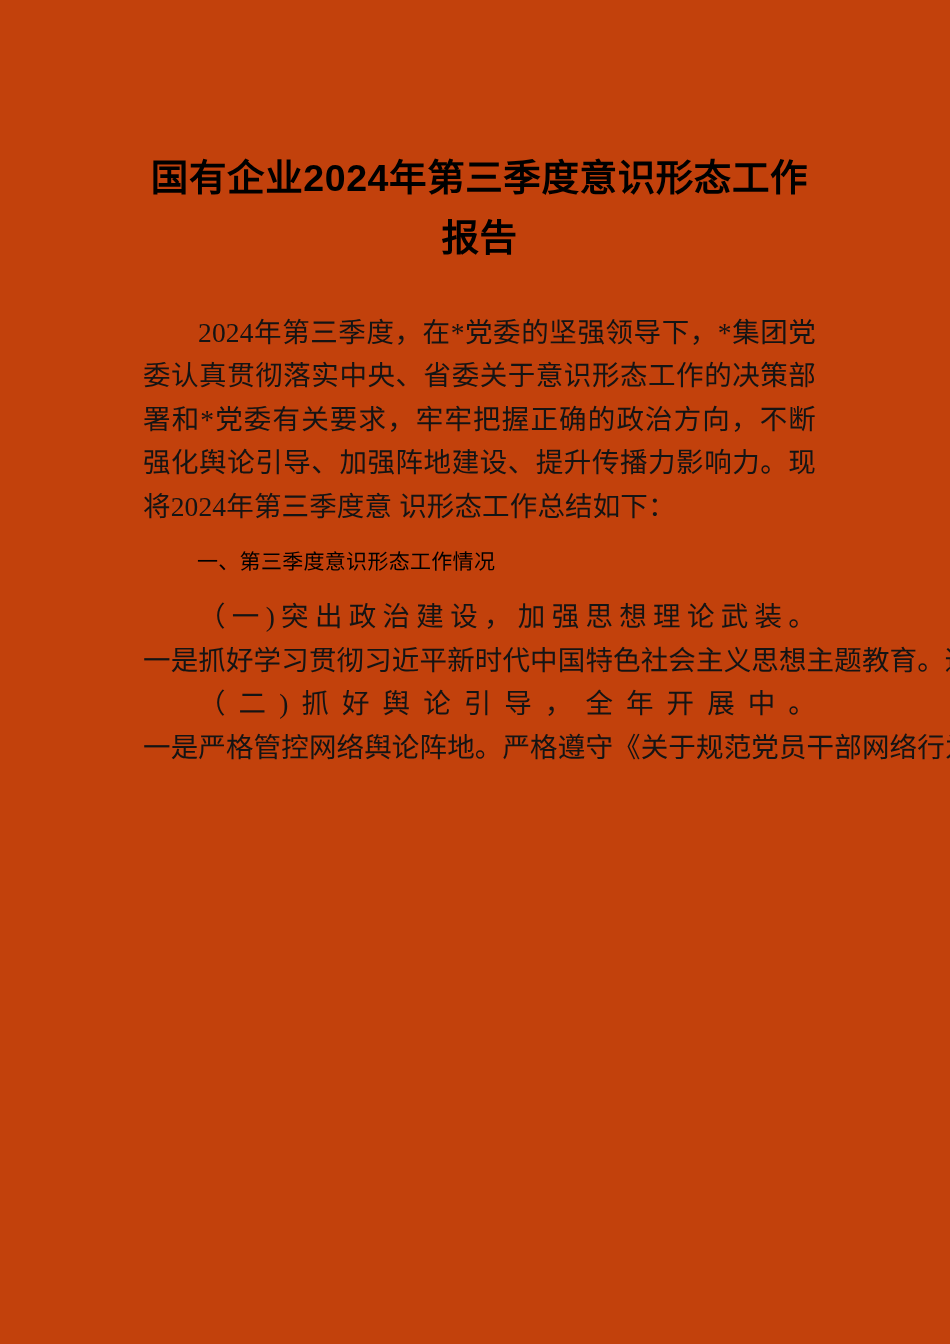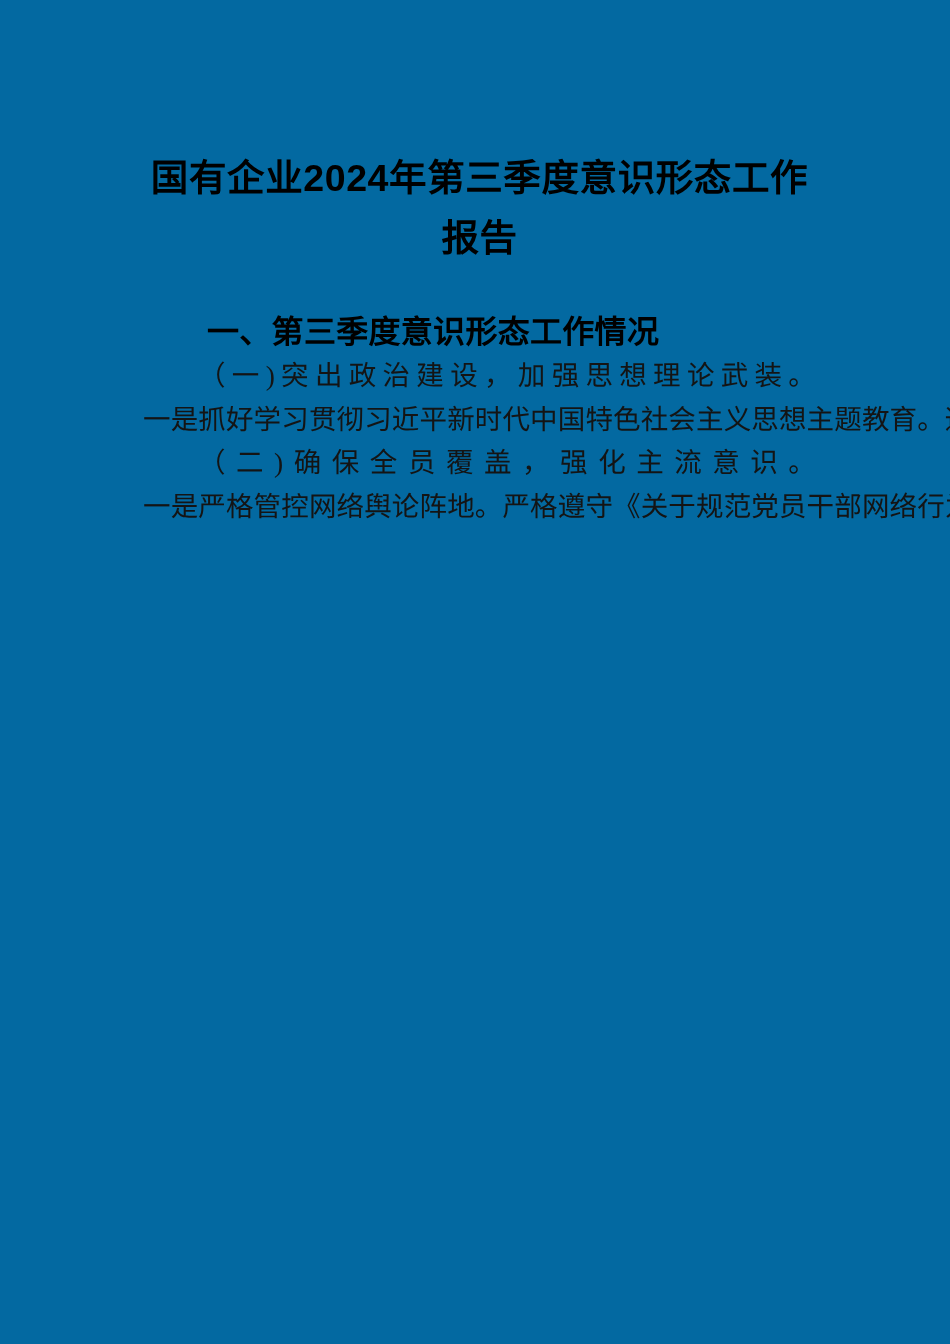--- a/index.html
+++ b/index.html
@@ -17,21 +17,21 @@
     color: #1a1a1a;
     -webkit-font-smoothing: antialiased;
   }
 
   .page {
     position: absolute;
     left: 0;
     top: 0;
     width: 950px;
     height: 1344px;
-    background: #0369a1;
+    background: #c2410c;
     box-sizing: border-box;
   }
 
   .doc-body {
     position: absolute;
     left: 143px;
     top: 148px;
     width: 673px;
   }
 
@@ -67,25 +67,25 @@
   .para.indent {
     text-indent: 2em;
   }
 
   
   .gap-after-title { height: 43px; }
 
   
   .section-heading {
     font-family: "Liberation Sans", "DejaVu Sans", sans-serif;
-    font-weight: bold;
-    font-size: 32px;
+    font-weight: normal;
+    font-size: 21px;
     line-height: 43.4px;
     color: #000000;
-    margin: 0;
+    margin: 12px;
     padding: 0;
     text-indent: 2em;
     letter-spacing: 0.3px;
     word-break: break-all;
   }
 
   
   .lead {
     font-weight: normal;
   }
@@ -96,21 +96,22 @@
 </head>
 <body>
 
 <div class="page">
   <div class="doc-body">
 
     <h1 class="doc-title">国有企业2024年第三季度意识形态工作报告</h1>
 
     <div class="gap-after-title"></div>
 
+    <p class="para indent">2024年第三季度，在*党委的坚强领导下，*集团党委认真贯彻落实中央、省委关于意识形态工作的决策部署和*党委有关要求，牢牢把握正确的政治方向，不断强化舆论引导、加强阵地建设、提升传播力影响力。现将2024年第三季度意 识形态工作总结如下：</p>
 
     <p class="section-heading">一、第三季度意识形态工作情况</p>
 
     <p class="para indent"><span class="lead ws">（一)突出政治建设，加强思想理论武装。</span><span class="ws">一是抓好学习贯彻习近平新时代中国特色社会主义思想主题教育。通过专家辅导、现场教学、研讨交流等形式开展集中学习，同时依托“学习强国”“*干部网络学院”等平台开展个人自学，  确保全员覆盖。二是注重发挥领导干部示范引领作用。制定 印发《2024年党委理论学习中心组学习计划》，全年开展中 心组学习**次。其中，专题研究部署意识形态工作**次；专 题研讨意识形态领域重大理论和实践问题**次。</span></p>
 
-    <p class="para indent"><span class="lead ws">（二)确保全员覆盖，强化主流意识。</span><span class="ws">一是严格管控网络舆论阵地。严格遵守《关于规范党员干部网络行为的通知》 等文件规定，切实加强新媒体从业人员教育管理，坚持“三  审三校”制度，严把信息发布关口。按照“谁上网、谁负责”“谁主办、谁负责”原则，始终掌握网络话语主动权。二是  加强与新闻媒体的沟通协作。严格控制对外宣传报道内容和</span></p>
+    <p class="para indent"><span class="lead ws">（二)抓好舆论引导，全年开展中。</span><span class="ws">一是严格管控网络舆论阵地。严格遵守《关于规范党员干部网络行为的通知》 等文件规定，切实加强新媒体从业人员教育管理，坚持“三  审三校”制度，严把信息发布关口。按照“谁上网、谁负责”“谁主办、谁负责”原则，始终掌握网络话语主动权。二是  加强与新闻媒体的沟通协作。严格控制对外宣传报道内容和</span></p>
 
   </div>
 </div>
 
 </body></html>

